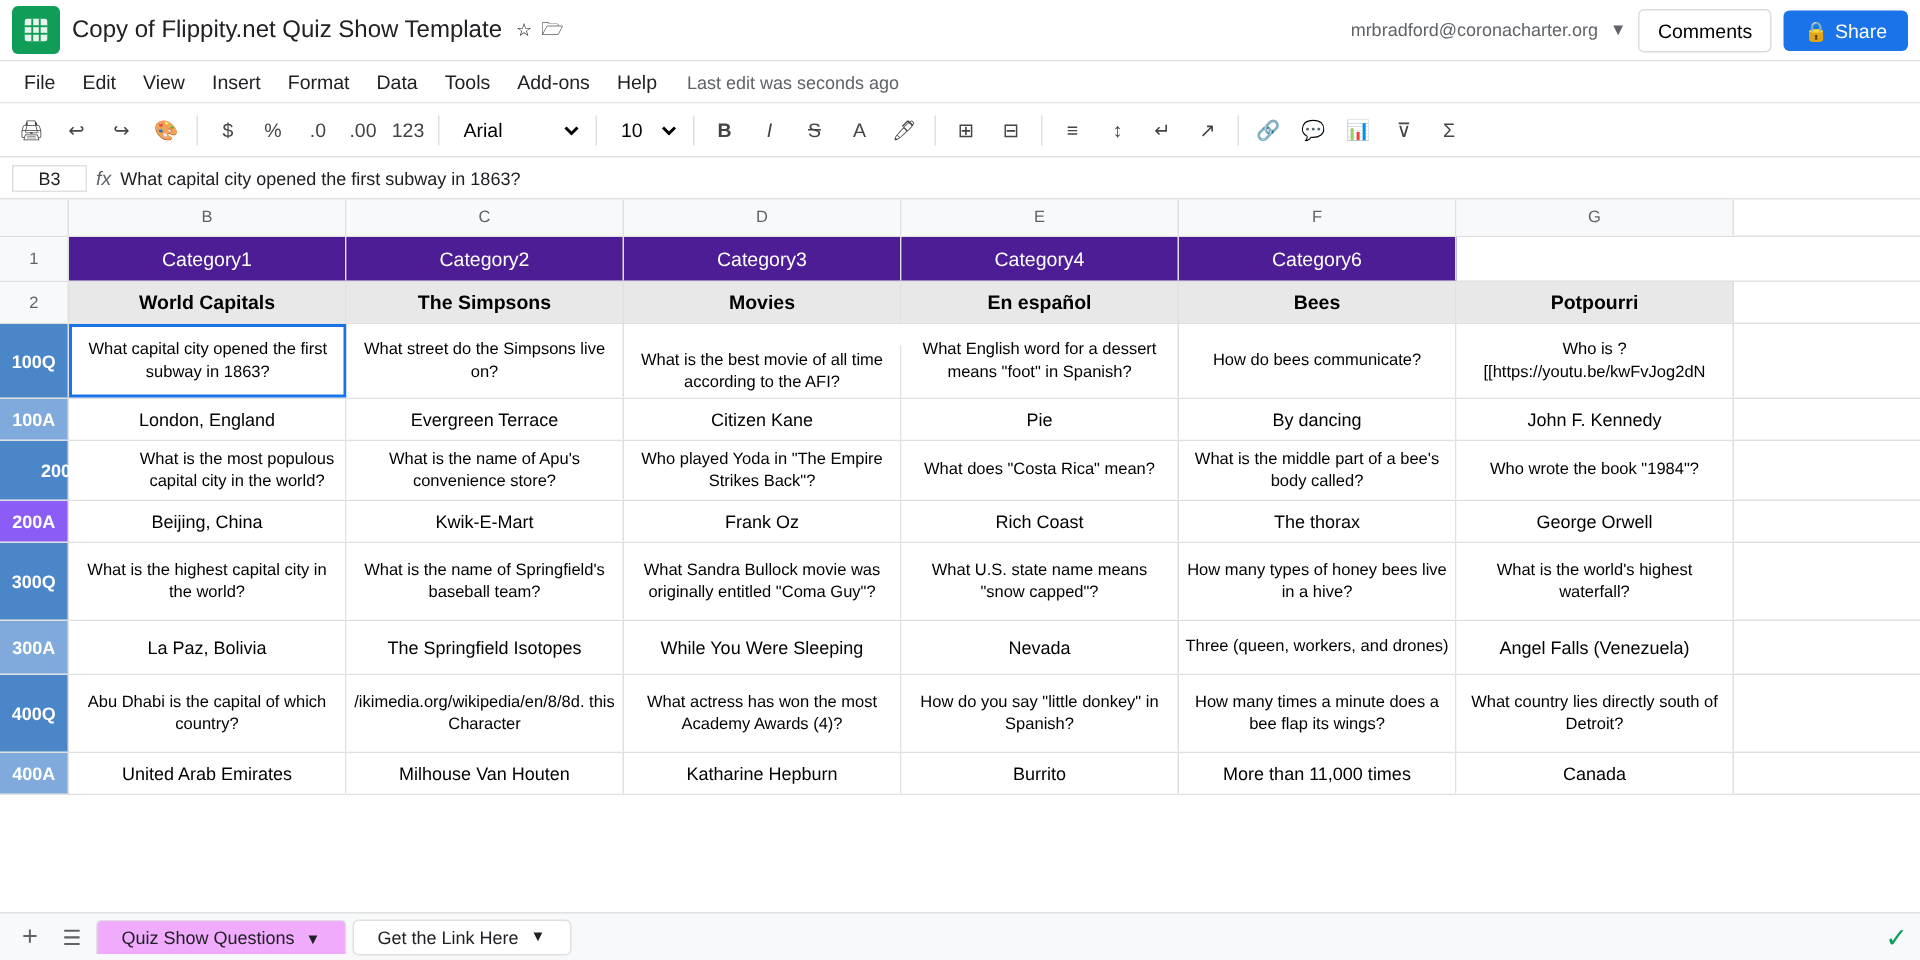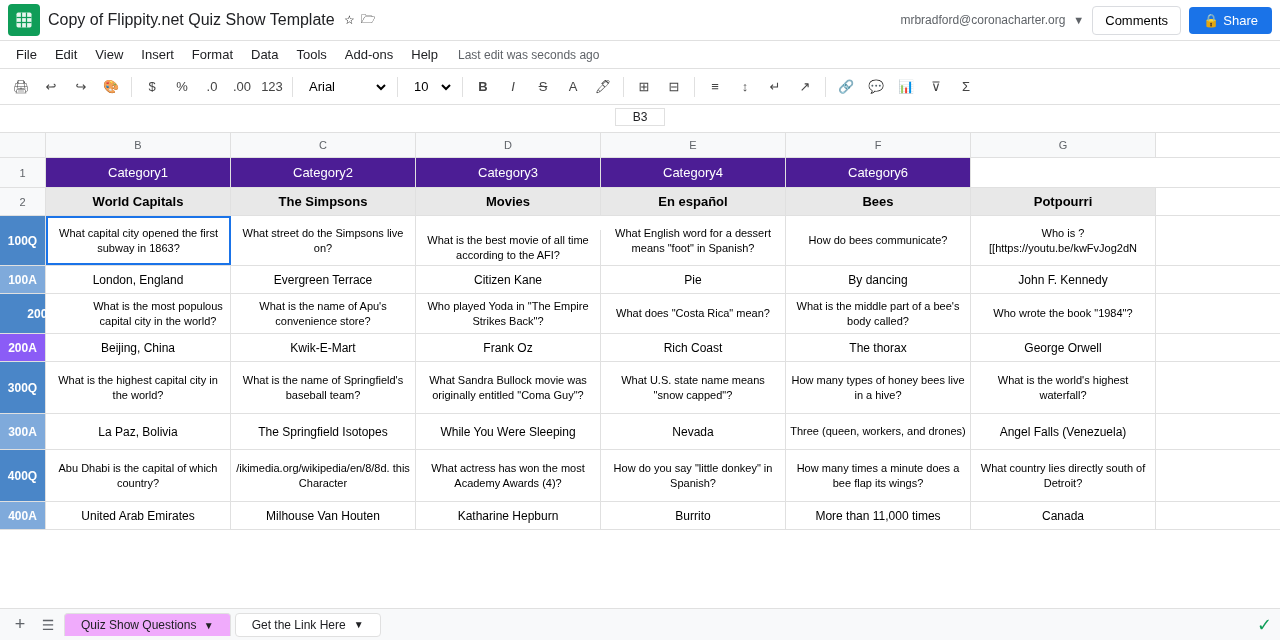--- a/index.html
+++ b/index.html
@@ -24,21 +24,21 @@
 
     
     #toolbar { display: flex; align-items: center; padding: 3px 8px; background: #fff; border-bottom: 1px solid #e0e0e0; gap: 4px; height: 36px; }
     .toolbar-btn { width: 26px; height: 26px; display: flex; align-items: center; justify-content: center; cursor: pointer; border-radius: 3px; border: none; background: transparent; font-size: 13px; color: #444; }
     .toolbar-sep { width: 1px; height: 20px; background: #e0e0e0; margin: 0 3px; }
     .toolbar-select { height: 26px; border: 1px solid transparent; border-radius: 3px; background: transparent; font-size: 13px; padding: 0 4px; cursor: pointer; }
     #font-name-select { width: 90px; }
     #font-size-select { width: 50px; }
 
     
-    #formula-bar { display: flex; align-items: center; padding: 3px 8px; border-bottom: 1px solid #e0e0e0; height: 28px; gap: 6px; flex-direction: column; }
+    #formula-bar { display: flex; align-items: center; padding: 3px 8px; border-bottom: 1px solid #e0e0e0; height: 28px; gap: 6px; }
     #cell-ref { width: 50px; text-align: center; border: 1px solid #e0e0e0; padding: 1px 4px; font-size: 12px; color: #202124; }
     #fx-icon { color: #5f6368; font-size: 13px; font-style: italic; }
     #formula-content { flex: 1; font-size: 12px; color: #202124; }
 
     
     #spreadsheet-area { display: flex; flex-direction: column; overflow: hidden; }
     #col-headers { display: flex; border-bottom: 1px solid #e0e0e0; }
     .row-num-header { width: 46px; min-width: 46px; background: #f8f9fa; border-right: 1px solid #e0e0e0; height: 24px; }
     .col-header { height: 24px; display: flex; align-items: center; justify-content: center; background: #f8f9fa; border-right: 1px solid #e0e0e0; font-size: 11px; color: #5f6368; cursor: pointer; user-select: none; }
     .spreadsheet-row { display: flex; border-bottom: 1px solid #e0e0e0; }

